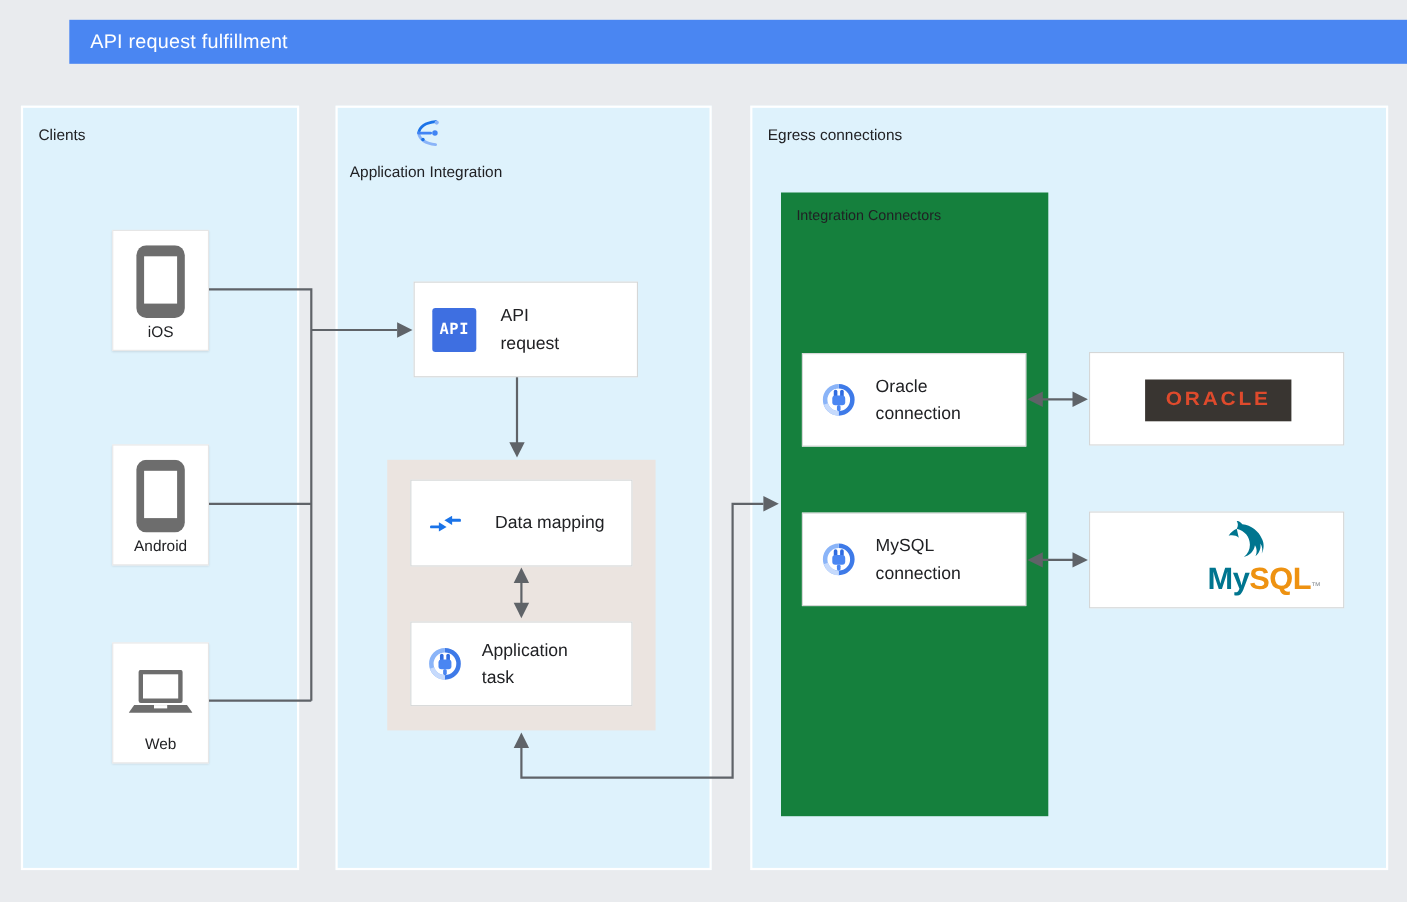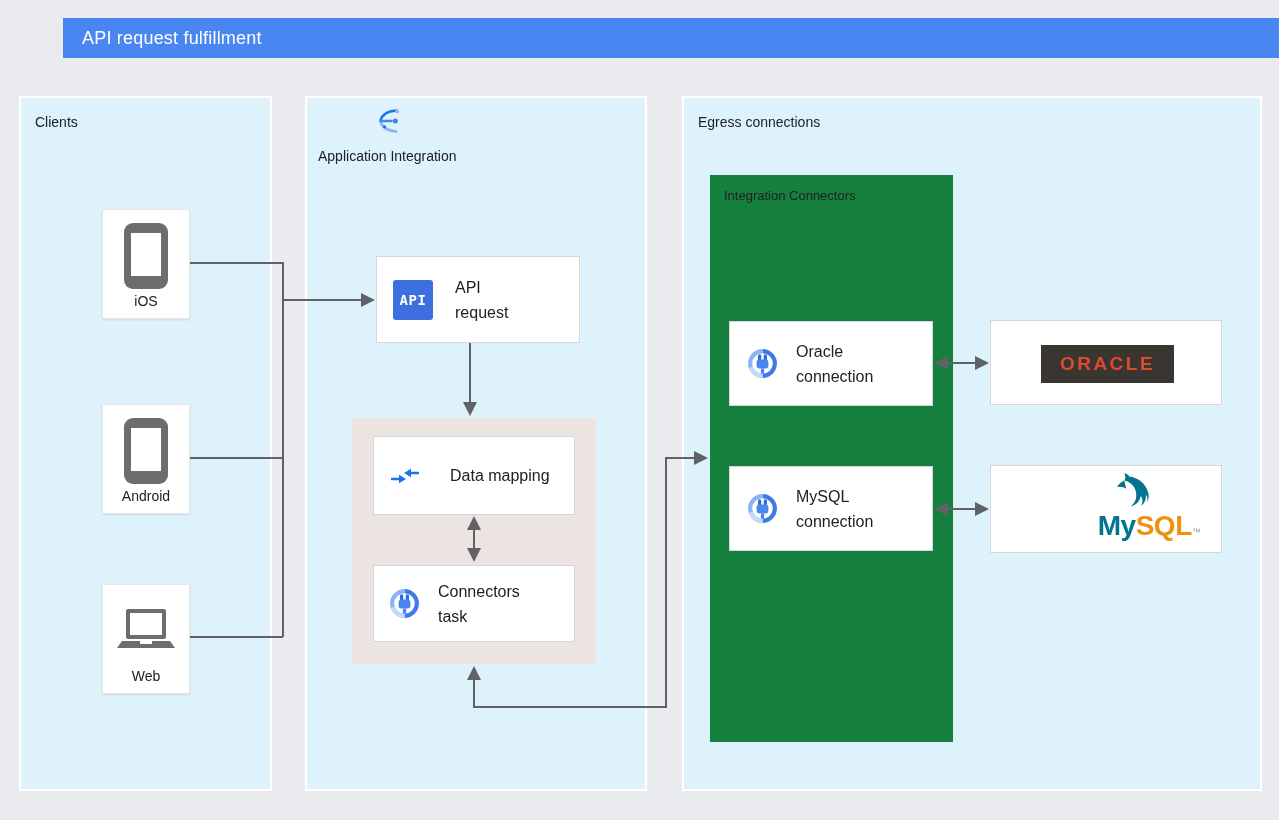--- a/index.html
+++ b/index.html
@@ -161,21 +161,21 @@
         <path d="M16,4 A12,12 0 0 1 16,28" fill="none" stroke="#3e7ae8" stroke-width="4"></path>
         <path d="M16,28 A12,12 0 0 1 16,4" fill="none" stroke="#8ab4f8" stroke-width="4"></path>
         <path d="M16,28 A12,12 0 0 1 4.6,19.7" fill="none" stroke="#c6dafc" stroke-width="4"></path>
         <rect x="11.6" y="7" width="3.2" height="6.5" rx="1.6" fill="#2f6be0"></rect>
         <rect x="17.2" y="7" width="3.2" height="6.5" rx="1.6" fill="#2f6be0"></rect>
         <rect x="10.3" y="12.2" width="11.4" height="8.6" rx="2.6" fill="#4a86f2"></rect>
         <rect x="14.4" y="20.5" width="3.2" height="5.6" rx="1.6" fill="#4a86f2"></rect>
       </svg>
     </span>
     <span class="node-text" style="margin-left:17px;">
-      <span style="display:block;">Connectors</span>
+      <span style="display:block;">Application</span>
       <span style="display:block;">task</span>
     </span>
   </div>
 
   <div class="yellow-box">
     <span class="yellow-label">Integration Connectors</span>
   </div>
 
   <div class="node" style="left:729px;top:321px;width:204px;height:85px;">
     <span style="margin-left:16px;flex:0 0 auto;">

